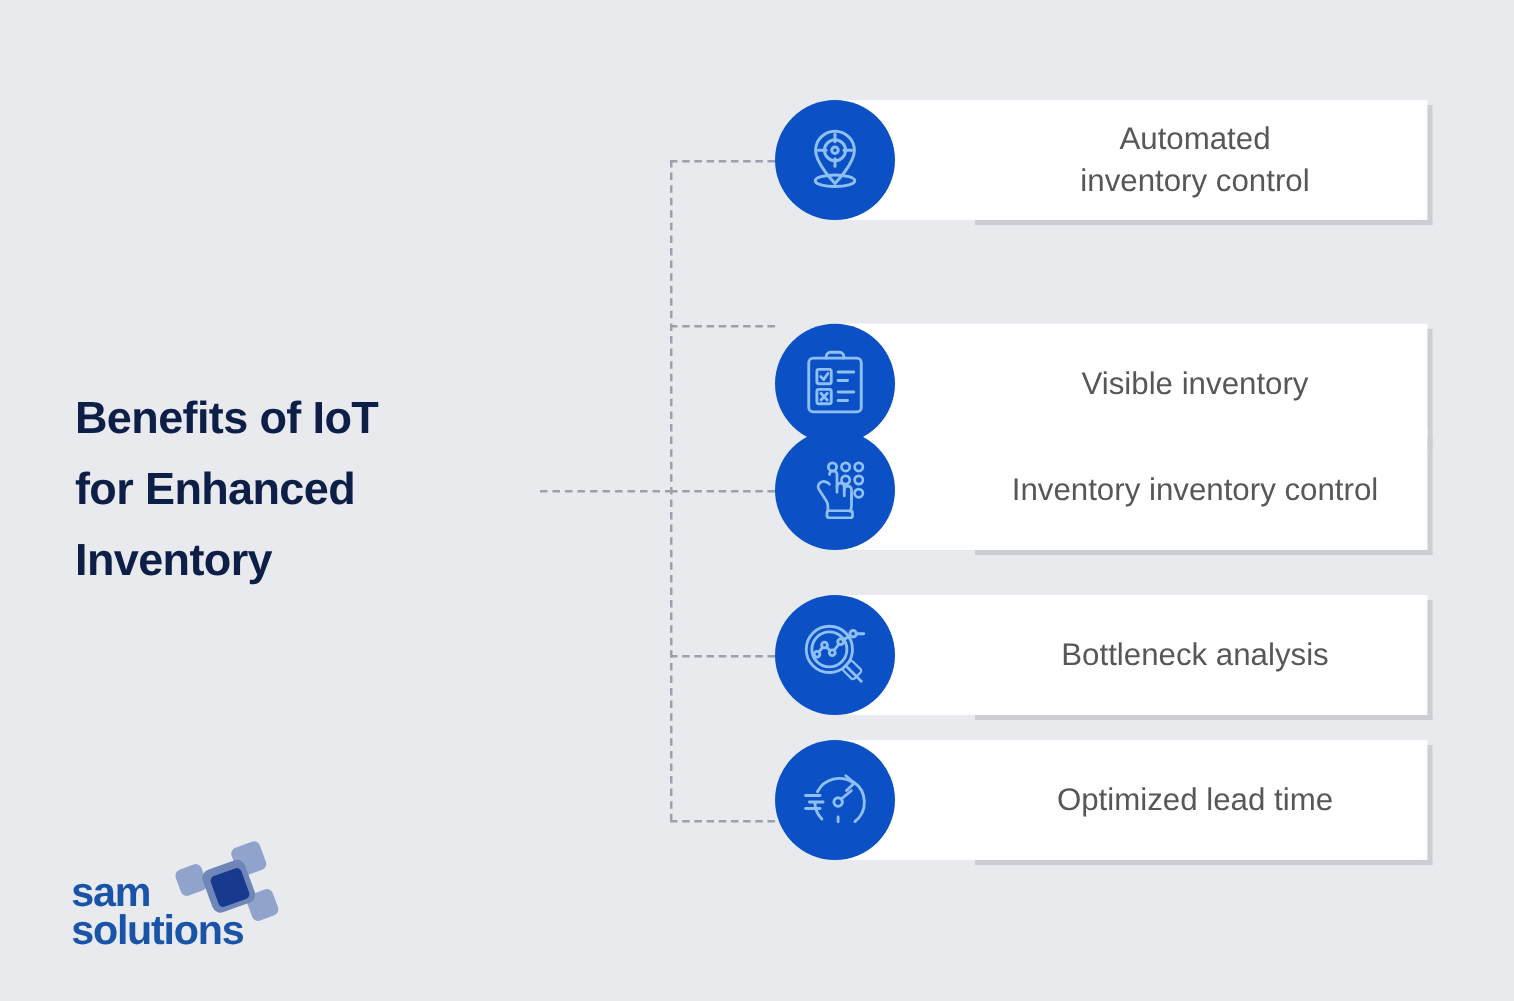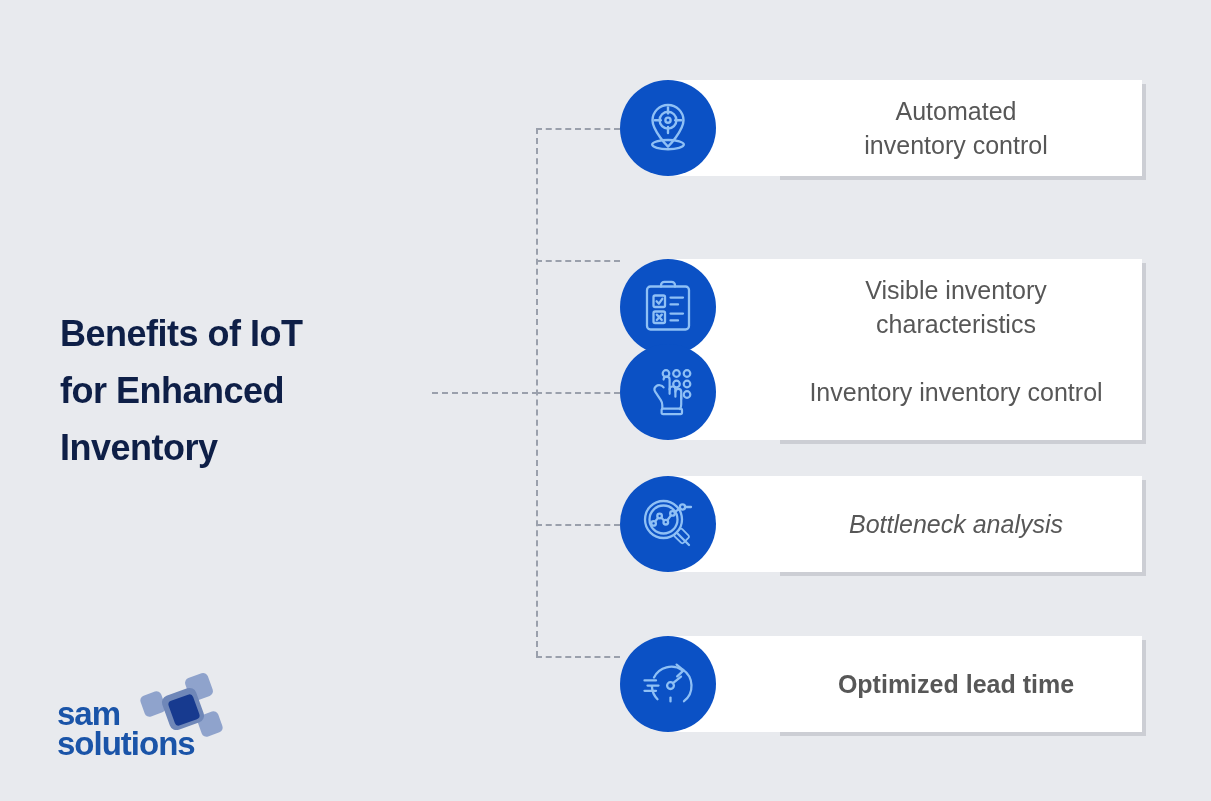--- a/index.html
+++ b/index.html
@@ -124,22 +124,22 @@
     justify-content: center;
     z-index: 3;
   }
   .icon-circle svg {
     display: block;
   }
 
   .row-1 { top: 80px; }
   .row-2 { top: 212px; margin-top: 47px; }
   .row-3 { top: 344px; }
-  .row-4 { top: 476px; font-style: italic; }
-  .row-5 { top: 636px; font-weight: bold; }
+  .row-4 { top: 476px; }
+  .row-5 { top: 592px; }
 
   
   .logo {
     position: absolute;
     left: 57px;
     top: 669px;
     width: 210px;
     height: 92px;
     text-align: center;
   }
@@ -203,21 +203,20 @@
         <line x1="22.8" y1="36.6" x2="17.8" y2="42"></line>
         <line x1="31.5" y1="19.6" x2="44" y2="19.6"></line>
         <line x1="31.5" y1="26.4" x2="39" y2="26.4"></line>
         <line x1="31.5" y1="35.6" x2="44" y2="35.6"></line>
         <line x1="31.5" y1="42.4" x2="39" y2="42.4"></line>
       </svg>
     </div>
     <div class="row-label">
       <span>
         <span>Visible inventory</span><br>
-        <span>characteristics</span>
       </span>
     </div>
   </div>
 
   <div class="row row-3">
     <div class="row-card"></div>
     <div class="row-card-shadow"></div>
     <div class="row-card-shadow-right"></div>
     <div class="icon-circle">
       <svg width="58" height="58" viewBox="0 0 58 58" fill="none" stroke="#8fc0f5" stroke-width="2.2" stroke-linecap="round" stroke-linejoin="round">

